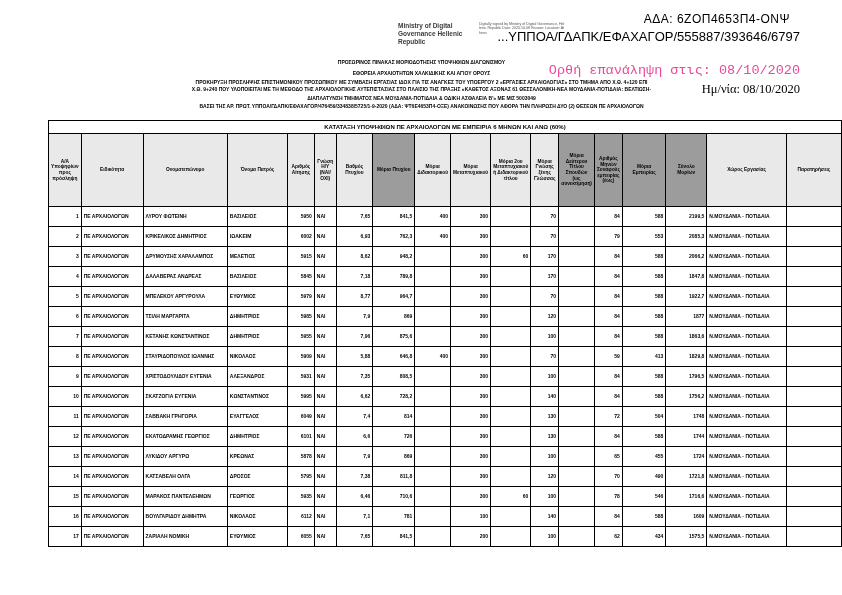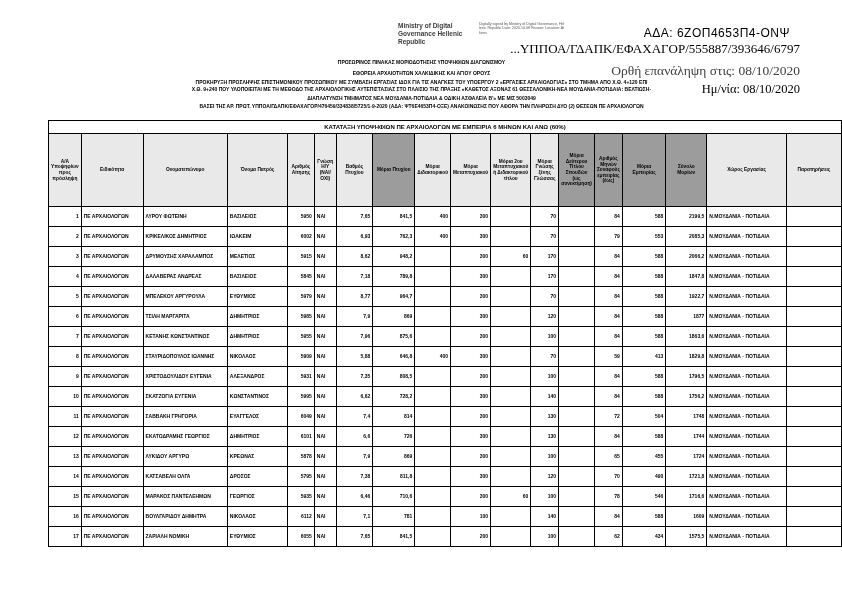--- a/index.html
+++ b/index.html
@@ -4,24 +4,24 @@
 <style>
   html,body{margin:0;padding:0;}
   body{
     width:842px;height:595px;position:relative;background:#ffffff;
     font-family:"Liberation Sans",sans-serif;color:#000;
     overflow:hidden;
   }
   .abs{position:absolute;}
 
   
-  #ada{top:26px;right:52px;font-size:12px;letter-spacing:.5px;font-family:"Liberation Sans",sans-serif;}
-  #protocol{top:29px;right:42px;font-size:13px;font-family:Liberation Serif, serif;margin-top:12px;}
+  #ada{top:12px;right:52px;font-size:12px;letter-spacing:.5px;font-family:"Liberation Sans",sans-serif;}
+  #protocol{top:29px;right:42px;font-size:13px;font-family:Liberation Sans, sans-serif;}
   #dateline{top:49px;right:42px;font-size:12.5px;font-family:"Liberation Serif",serif;margin-top:33px;}
-  #orthi{top:63px;right:42px;font-size:13.5px;color:#404040;font-family:Liberation Serif, serif;}
+  #orthi{top:63px;right:42px;font-size:13.5px;color:#ec4899;font-family:Liberation Mono, monospace;}
 
   
   #stamp{top:22px;left:398px;width:170px;display:flex;gap:3px;}
   #stamp .org{width:78px;font-size:6.5px;font-weight:bold;color:#3c3c3c;line-height:1.25;}
   #stamp .details{width:86px;font-size:3.6px;color:#555;line-height:1.2;word-break:break-all;}
 
   
   .introline{left:48px;width:747px;text-align:center;font-size:5px;font-weight:bold;line-height:1.1;}
   #il1{top:60px;}
   #il2{top:71px;}

